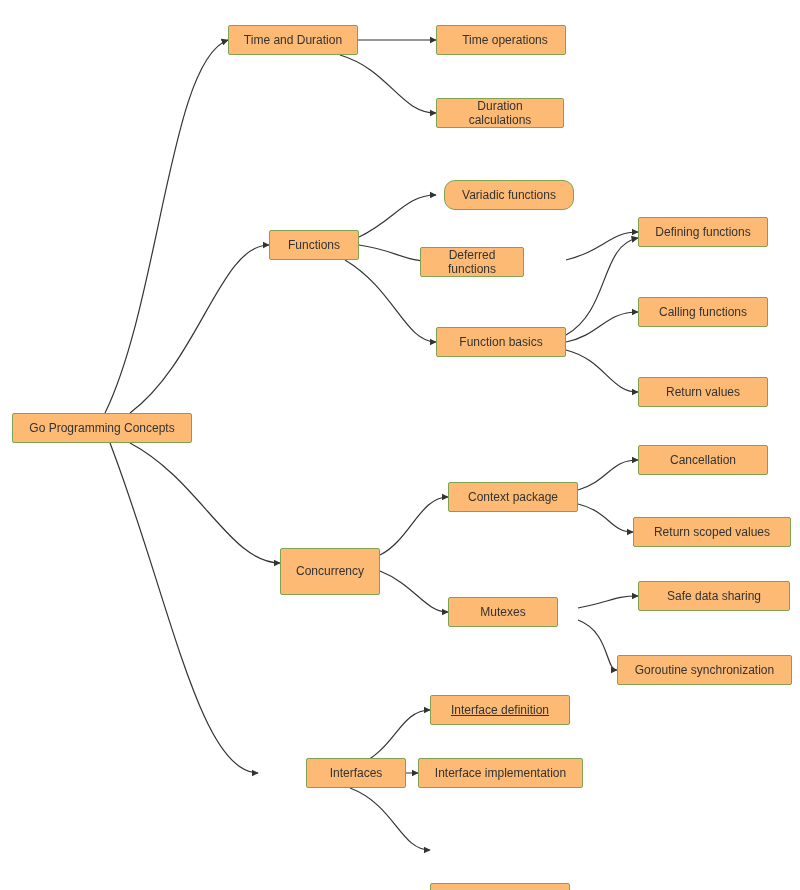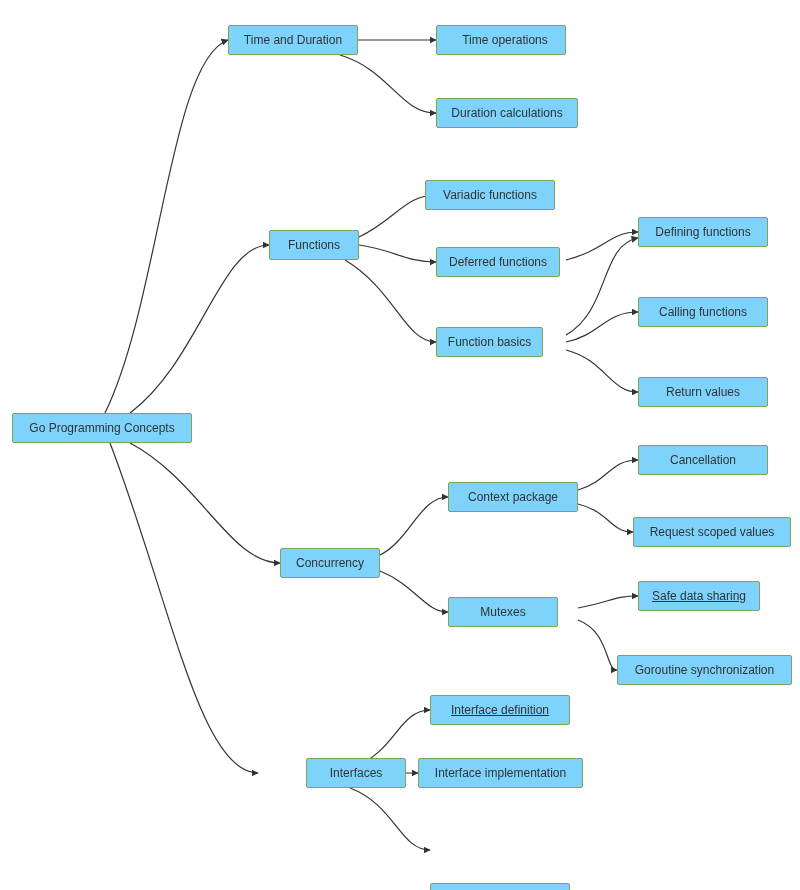--- a/index.html
+++ b/index.html
@@ -16,21 +16,21 @@
   svg.edges {
     position: absolute;
     top: 0;
     left: 0;
     width: 800px;
     height: 890px;
     pointer-events: none;
   }
   .node {
     position: absolute;
-    background: #7dd3fc;
+    background: #fdba74;
     border: 1px solid #7fa352;
     border-radius: 2px;
     box-sizing: border-box;
     display: flex;
     align-items: center;
     justify-content: center;
     text-align: center;
     padding: 0 8px;
     line-height: 1.2;
   }
@@ -95,41 +95,41 @@
 <div class="node" style="left:12px; top:413px; width:180px; height:30px;">
     <span>Go Programming Concepts</span>
   </div>
 
 <div class="node" style="left:228px; top:25px; width:130px; height:30px;">
     <span>Time and Duration</span>
   </div>
 <div class="node" style="left:269px; top:230px; width:90px; height:30px;">
     <span>Functions</span>
   </div>
-<div class="node" style="left:280px; top:548px; width:100px; height:30px;">
+<div class="node" style="left:280px; top:548px; width:100px; height:47px;">
     <span>Concurrency</span>
   </div>
 <div class="node" style="left:258px; top:758px; width:100px; height:30px;margin-left:48px;">
     <span>Interfaces</span>
   </div>
 
 <div class="node" style="left:436px; top:25px; width:130px; height:30px;padding-left:16px;">
     <span>Time operations</span>
   </div>
-<div class="node" style="left:436px; top:98px; width:142px; height:30px;">
+<div class="node" style="left:436px; top:98px; width:128px; height:30px;">
     <span>Duration calculations</span>
   </div>
 
-<div class="node" style="left:425px; top:180px; width:130px; height:30px;">
+<div class="node" style="left:444px; top:180px; width:130px; height:30px;border-radius:11px;">
     <span>Variadic functions</span>
   </div>
-<div class="node" style="left:436px; top:247px; width:124px; height:30px;">
+<div class="node" style="left:420px; top:247px; width:104px; height:30px;">
     <span>Deferred functions</span>
   </div>
-<div class="node" style="left:436px; top:327px; width:107px; height:30px;">
+<div class="node" style="left:436px; top:327px; width:130px; height:30px;">
     <span>Function basics</span>
   </div>
 
 <div class="node" style="left:638px; top:217px; width:130px; height:30px;">
     <span>Defining functions</span>
   </div>
 <div class="node" style="left:638px; top:297px; width:130px; height:30px;">
     <span>Calling functions</span>
   </div>
 <div class="node" style="left:638px; top:377px; width:130px; height:30px;justify-content:center;">
@@ -140,24 +140,24 @@
     <span>Context package</span>
   </div>
 <div class="node" style="left:448px; top:597px; width:110px; height:30px;">
     <span>Mutexes</span>
   </div>
 
 <div class="node" style="left:638px; top:445px; width:130px; height:30px;">
     <span>Cancellation</span>
   </div>
 <div class="node" style="left:633px; top:517px; width:158px; height:30px;">
-    <span>Request scoped values</span>
+    <span>Return scoped values</span>
   </div>
 
-<div class="node" style="left:638px; top:581px; width:122px; height:30px;text-decoration:underline;">
+<div class="node" style="left:638px; top:581px; width:152px; height:30px;">
     <span>Safe data sharing</span>
   </div>
 <div class="node" style="left:617px; top:655px; width:175px; height:30px;">
     <span>Goroutine synchronization</span>
   </div>
 
 <div class="node" style="left:430px; top:695px; width:140px; height:30px;text-decoration:underline;">
     <span>Interface definition</span>
   </div>
 <div class="node" style="left:418px; top:758px; width:165px; height:30px;">

